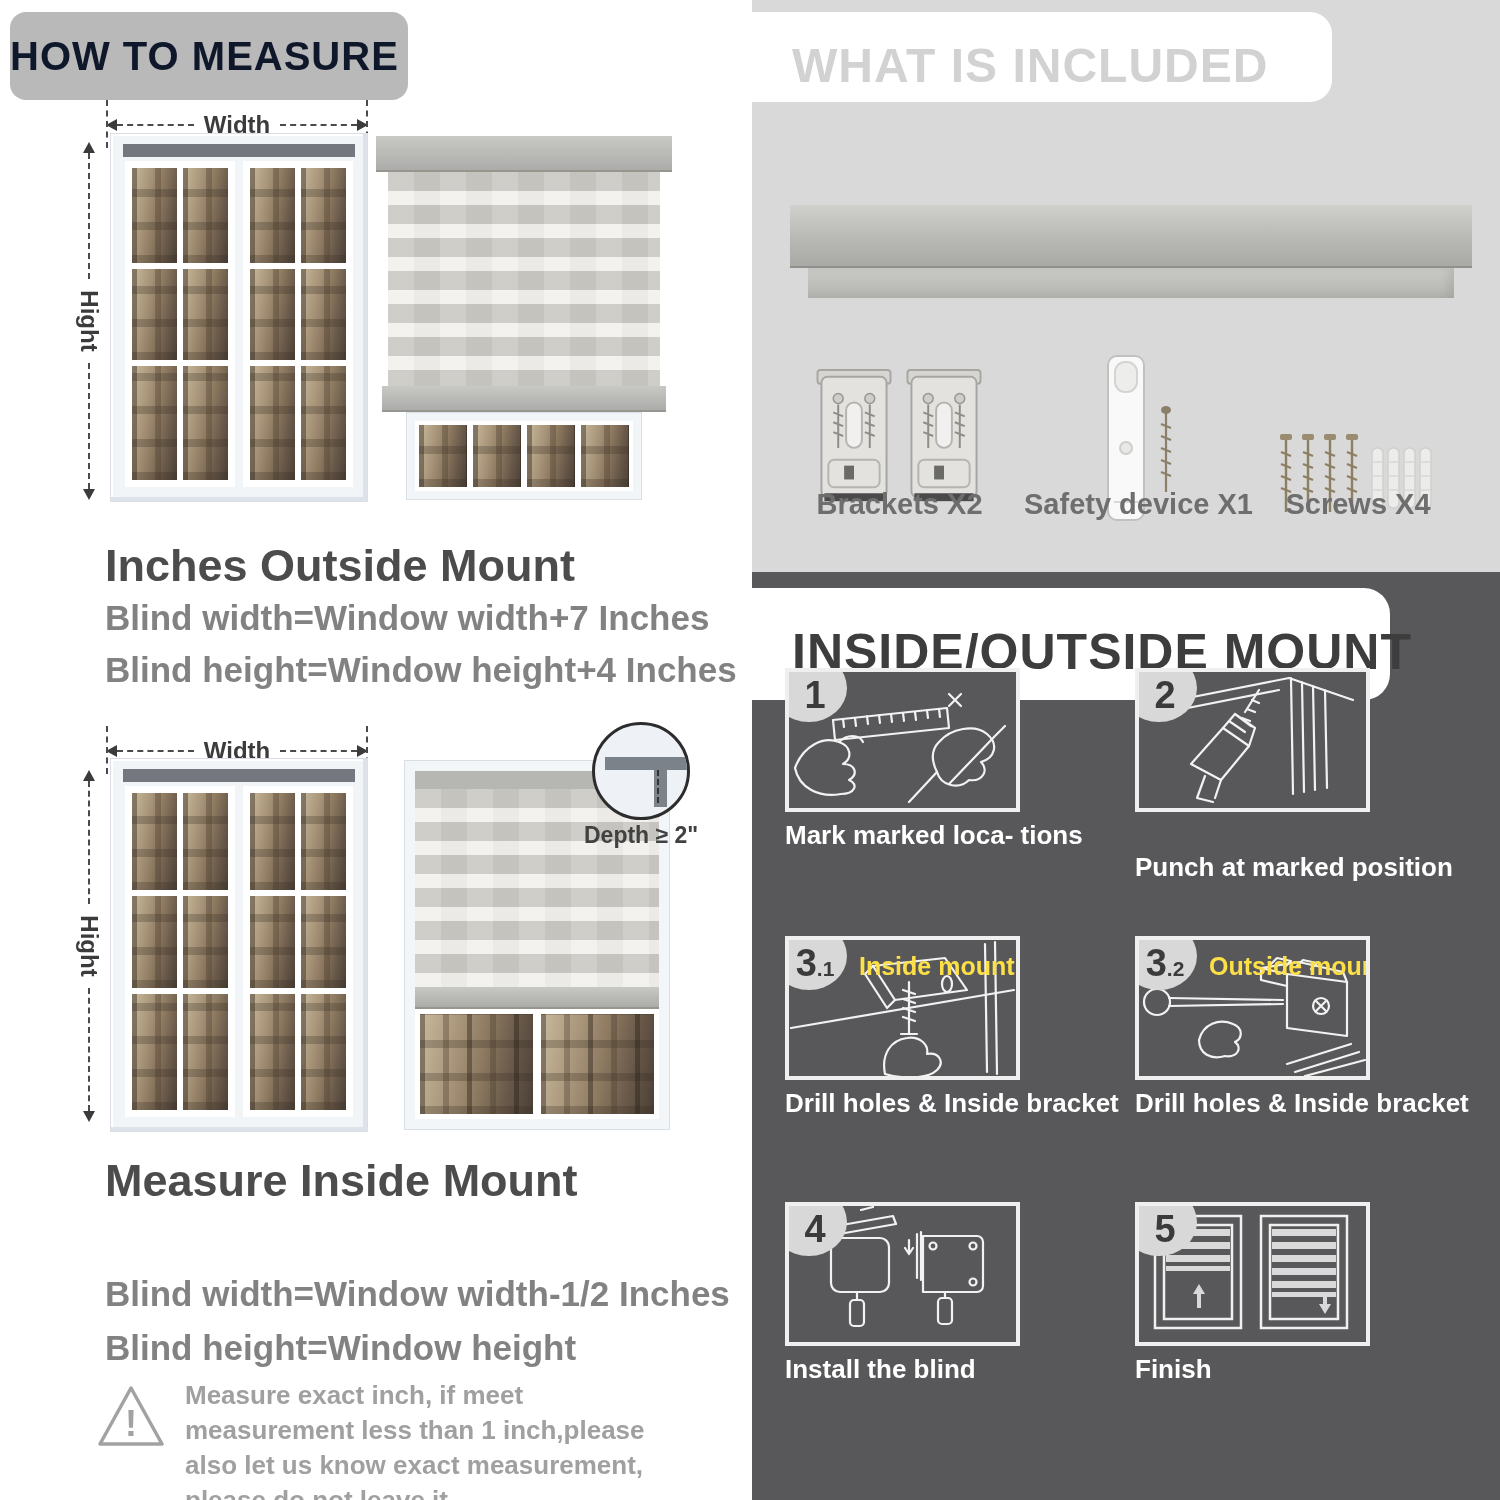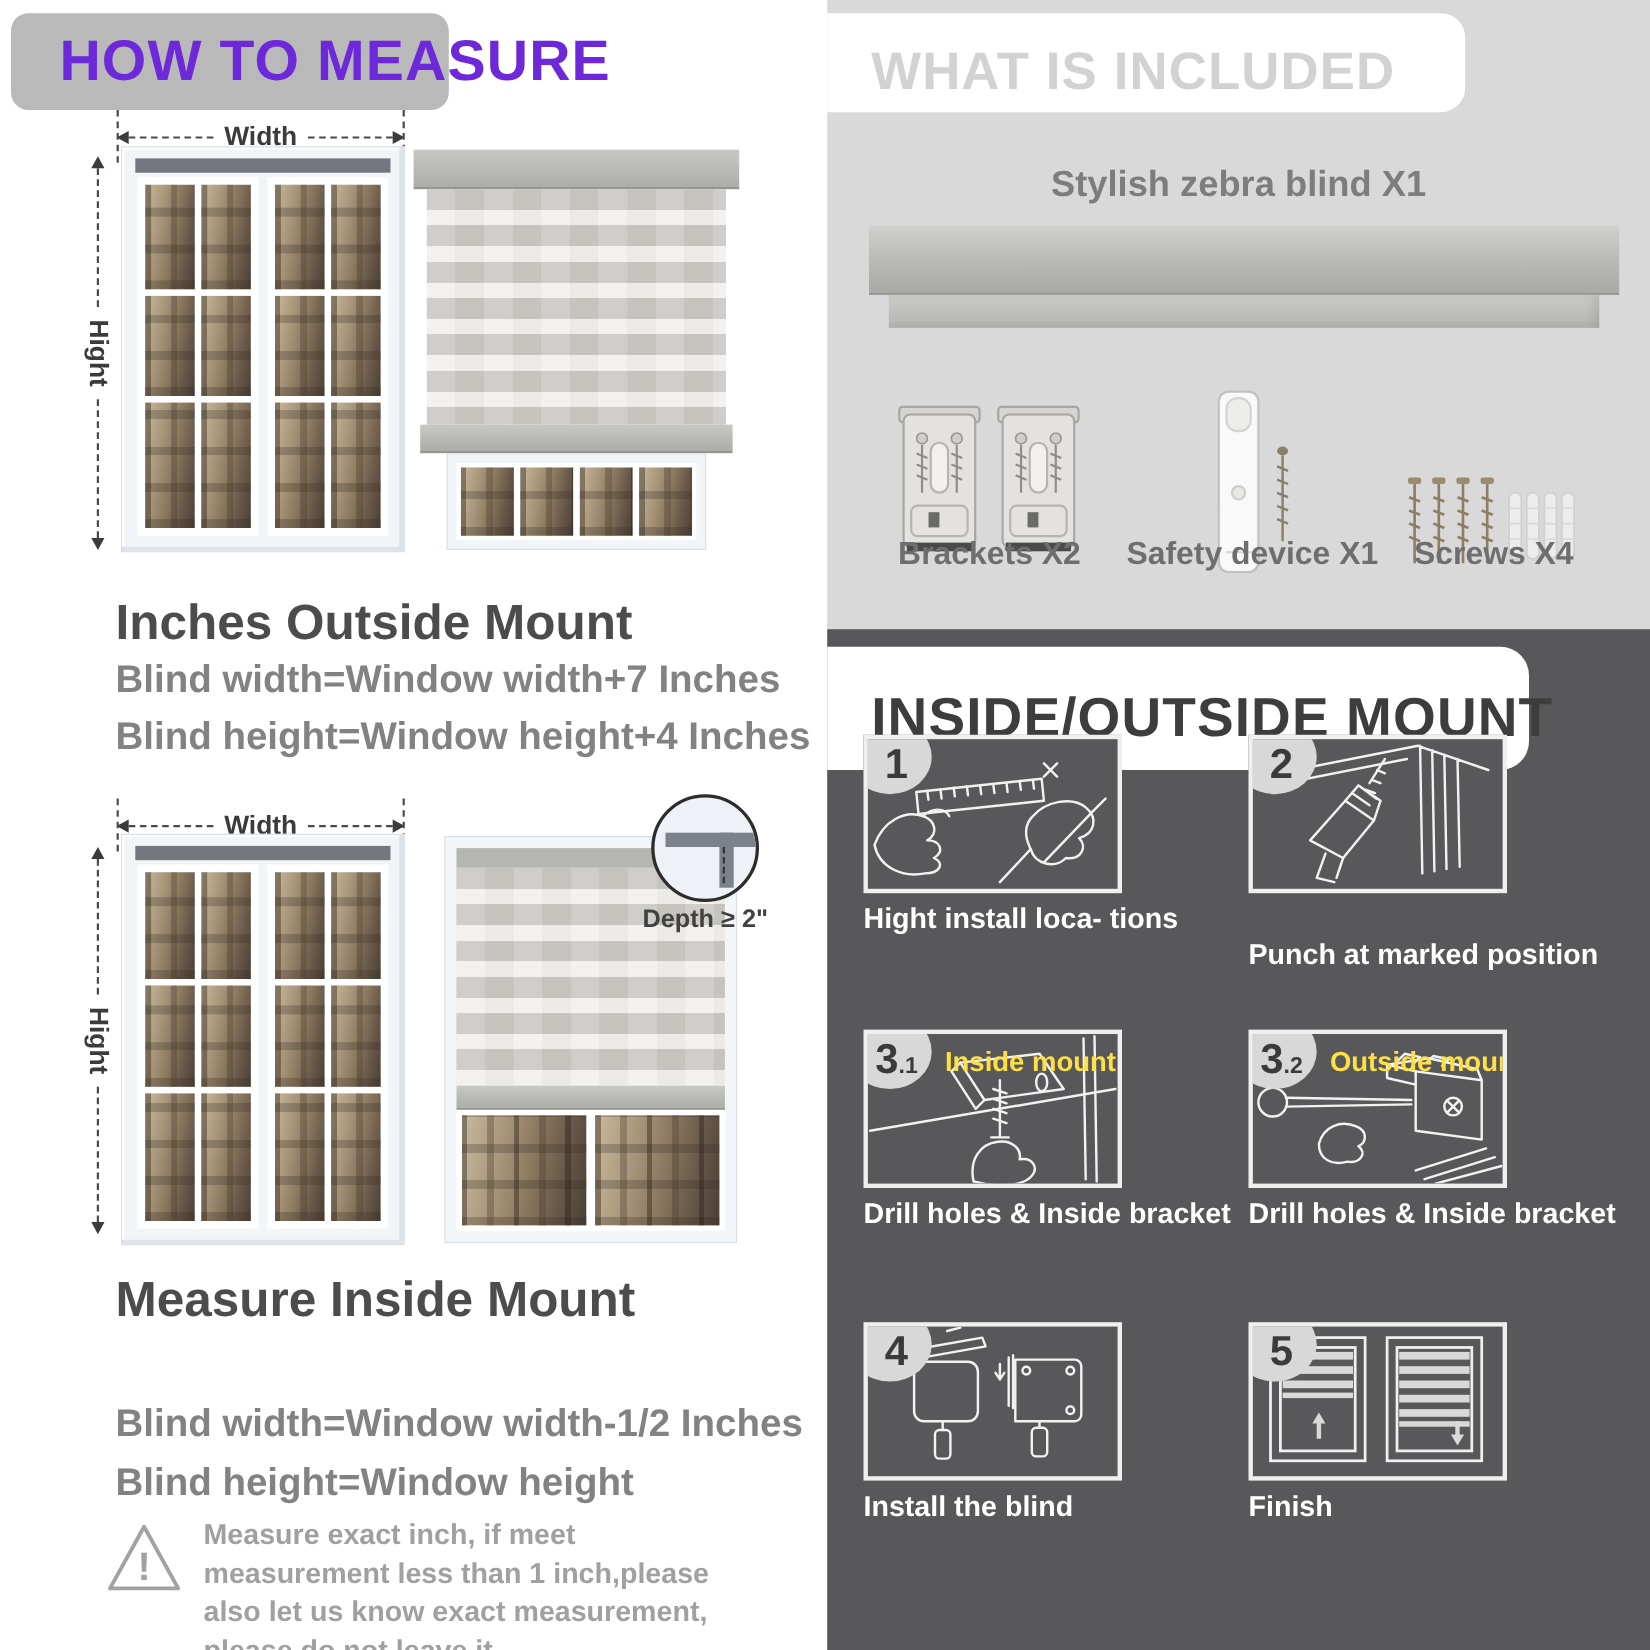--- a/index.html
+++ b/index.html
@@ -2,21 +2,21 @@
 <html><head>
 <meta charset="utf-8">
 <style>
   html,body{margin:0;padding:0;background:#fff;}
   .canvas{position:relative;width:1500px;height:1500px;overflow:hidden;
           font-family:"Liberation Sans", sans-serif;background:#ffffff;}
   .abs{position:absolute;}
 
   
   .badge-gray{background:#b9b9b9;border-radius:16px;display:flex;align-items:center;}
-  .badge-gray span{color:#6d28d9;font-size:52px;font-weight:700;letter-spacing:1px;padding-left:44px;white-space:nowrap;}
+  .badge-gray span{color:#0f172a;font-size:40px;font-weight:700;letter-spacing:1px;white-space:nowrap;}
   .badge-white{background:#ffffff;border-radius:0 22px 22px 0;display:flex;align-items:center;}
   .badge-white.lt span{color:#d2d2d2;}
   .badge-white.dk span{color:#3d3d3d;}
   .badge-white span{font-size:48px;font-weight:700;letter-spacing:1px;padding-left:40px;white-space:nowrap;margin-top:16px;}
 
   
   .h-measure{color:#4c4c4c;font-size:45px;font-weight:700;white-space:nowrap;}
   .formula{color:#828282;font-size:35px;font-weight:700;white-space:nowrap;}
   .warn-text{color:#a0a0a0;font-size:26px;font-weight:700;line-height:1.35;}
 
@@ -215,21 +215,20 @@
     <path d="M36 6 L67 62 H5 Z" fill="none" stroke="#a2a2a2" stroke-width="3.5" stroke-linejoin="round"></path>
     <text x="36" y="54" font-size="36" font-weight="bold" fill="#a2a2a2" text-anchor="middle">!</text>
   </svg>
   <div class="abs warn-text" style="left:185px;top:1378px;width:490px;">Measure exact inch, if meet measurement less than 1 inch,please also let us know exact measurement, please do not leave it</div>
 
   <div class="abs sec-light" style="left:752px;top:0;width:748px;height:572px;">
     <div class="abs badge-white lt" style="left:0;top:12px;width:580px;height:90px;">
       <span>WHAT IS INCLUDED</span>
     </div>
 
-    <div class="abs blind-name" style="left:0;top:148px;width:748px;">Stylish zebra blind X1</div>
 
     <div class="abs headrail" style="left:38px;top:205px;width:682px;height:63px;"></div>
     <div class="abs headrail-bot" style="left:56px;top:268px;width:646px;height:30px;"></div>
 
     <svg class="abs" style="left:62px;top:365px;" width="80" height="148" viewBox="0 0 80 150">
       <rect x="3" y="5" width="74" height="14" rx="3" fill="#d6d5d2" stroke="#a7a6a3" stroke-width="2"></rect>
       <rect x="7" y="12" width="66" height="122" rx="6" fill="#e3e2df" stroke="#a7a6a3" stroke-width="2"></rect>
       <circle cx="24" cy="34" r="5" fill="#cfcecb" stroke="#98978f" stroke-width="1.5"></circle>
       <path d="M24 40 v44 M19 48 l10 4 M19 58 l10 4 M19 68 l10 4" stroke="#8e8d86" stroke-width="2" fill="none"></path>
       <circle cx="56" cy="34" r="5" fill="#cfcecb" stroke="#98978f" stroke-width="1.5"></circle>
@@ -307,21 +306,21 @@
           <path d="M50 70 C58 62 70 62 74 70"></path>
           <path d="M150 70 C162 56 186 52 198 62 C210 72 206 86 192 90 C200 98 194 110 180 108 C170 118 152 114 148 100 C142 88 142 78 150 70 Z"></path>
           <path d="M148 100 L120 130 M160 112 L206 64 L216 54"></path>
         </g>
       </svg>
       <div class="stepnum">
         <span class="n">1</span>
           <span class="ns"></span>
       </div>
     </div>
-    <div class="abs caption" style="left:33px;top:248px;">Hight install loca- tions</div>
+    <div class="abs caption" style="left:33px;top:248px;">Mark marked loca- tions</div>
 
     <div class="abs panel" style="left:383px;top:96px;width:235px;height:144px;">
       <svg width="227" height="136" viewBox="0 0 227 136">
         <g stroke="#f2f2f2" stroke-width="2.2" fill="none" stroke-linecap="round" stroke-linejoin="round">
           <path d="M8 34 L150 6 M150 6 L214 28 M152 6 L154 122 M163 10 L165 120 M174 14 L176 118 M186 18 L188 116 M8 44 L140 18"></path>
           <path d="M52 92 L84 56 L110 74 L82 108 Z"></path>
           <path d="M84 56 L96 42 L116 56 L110 74 M90 49 l16 11 M96 42 L112 54"></path>
           <path d="M106 40 L120 18 M103 46 l8 3 M108 37 l8 3 M113 28 l7 3"></path>
           <path d="M66 104 L58 126 L74 130 M82 108 L76 126"></path>
         </g>

